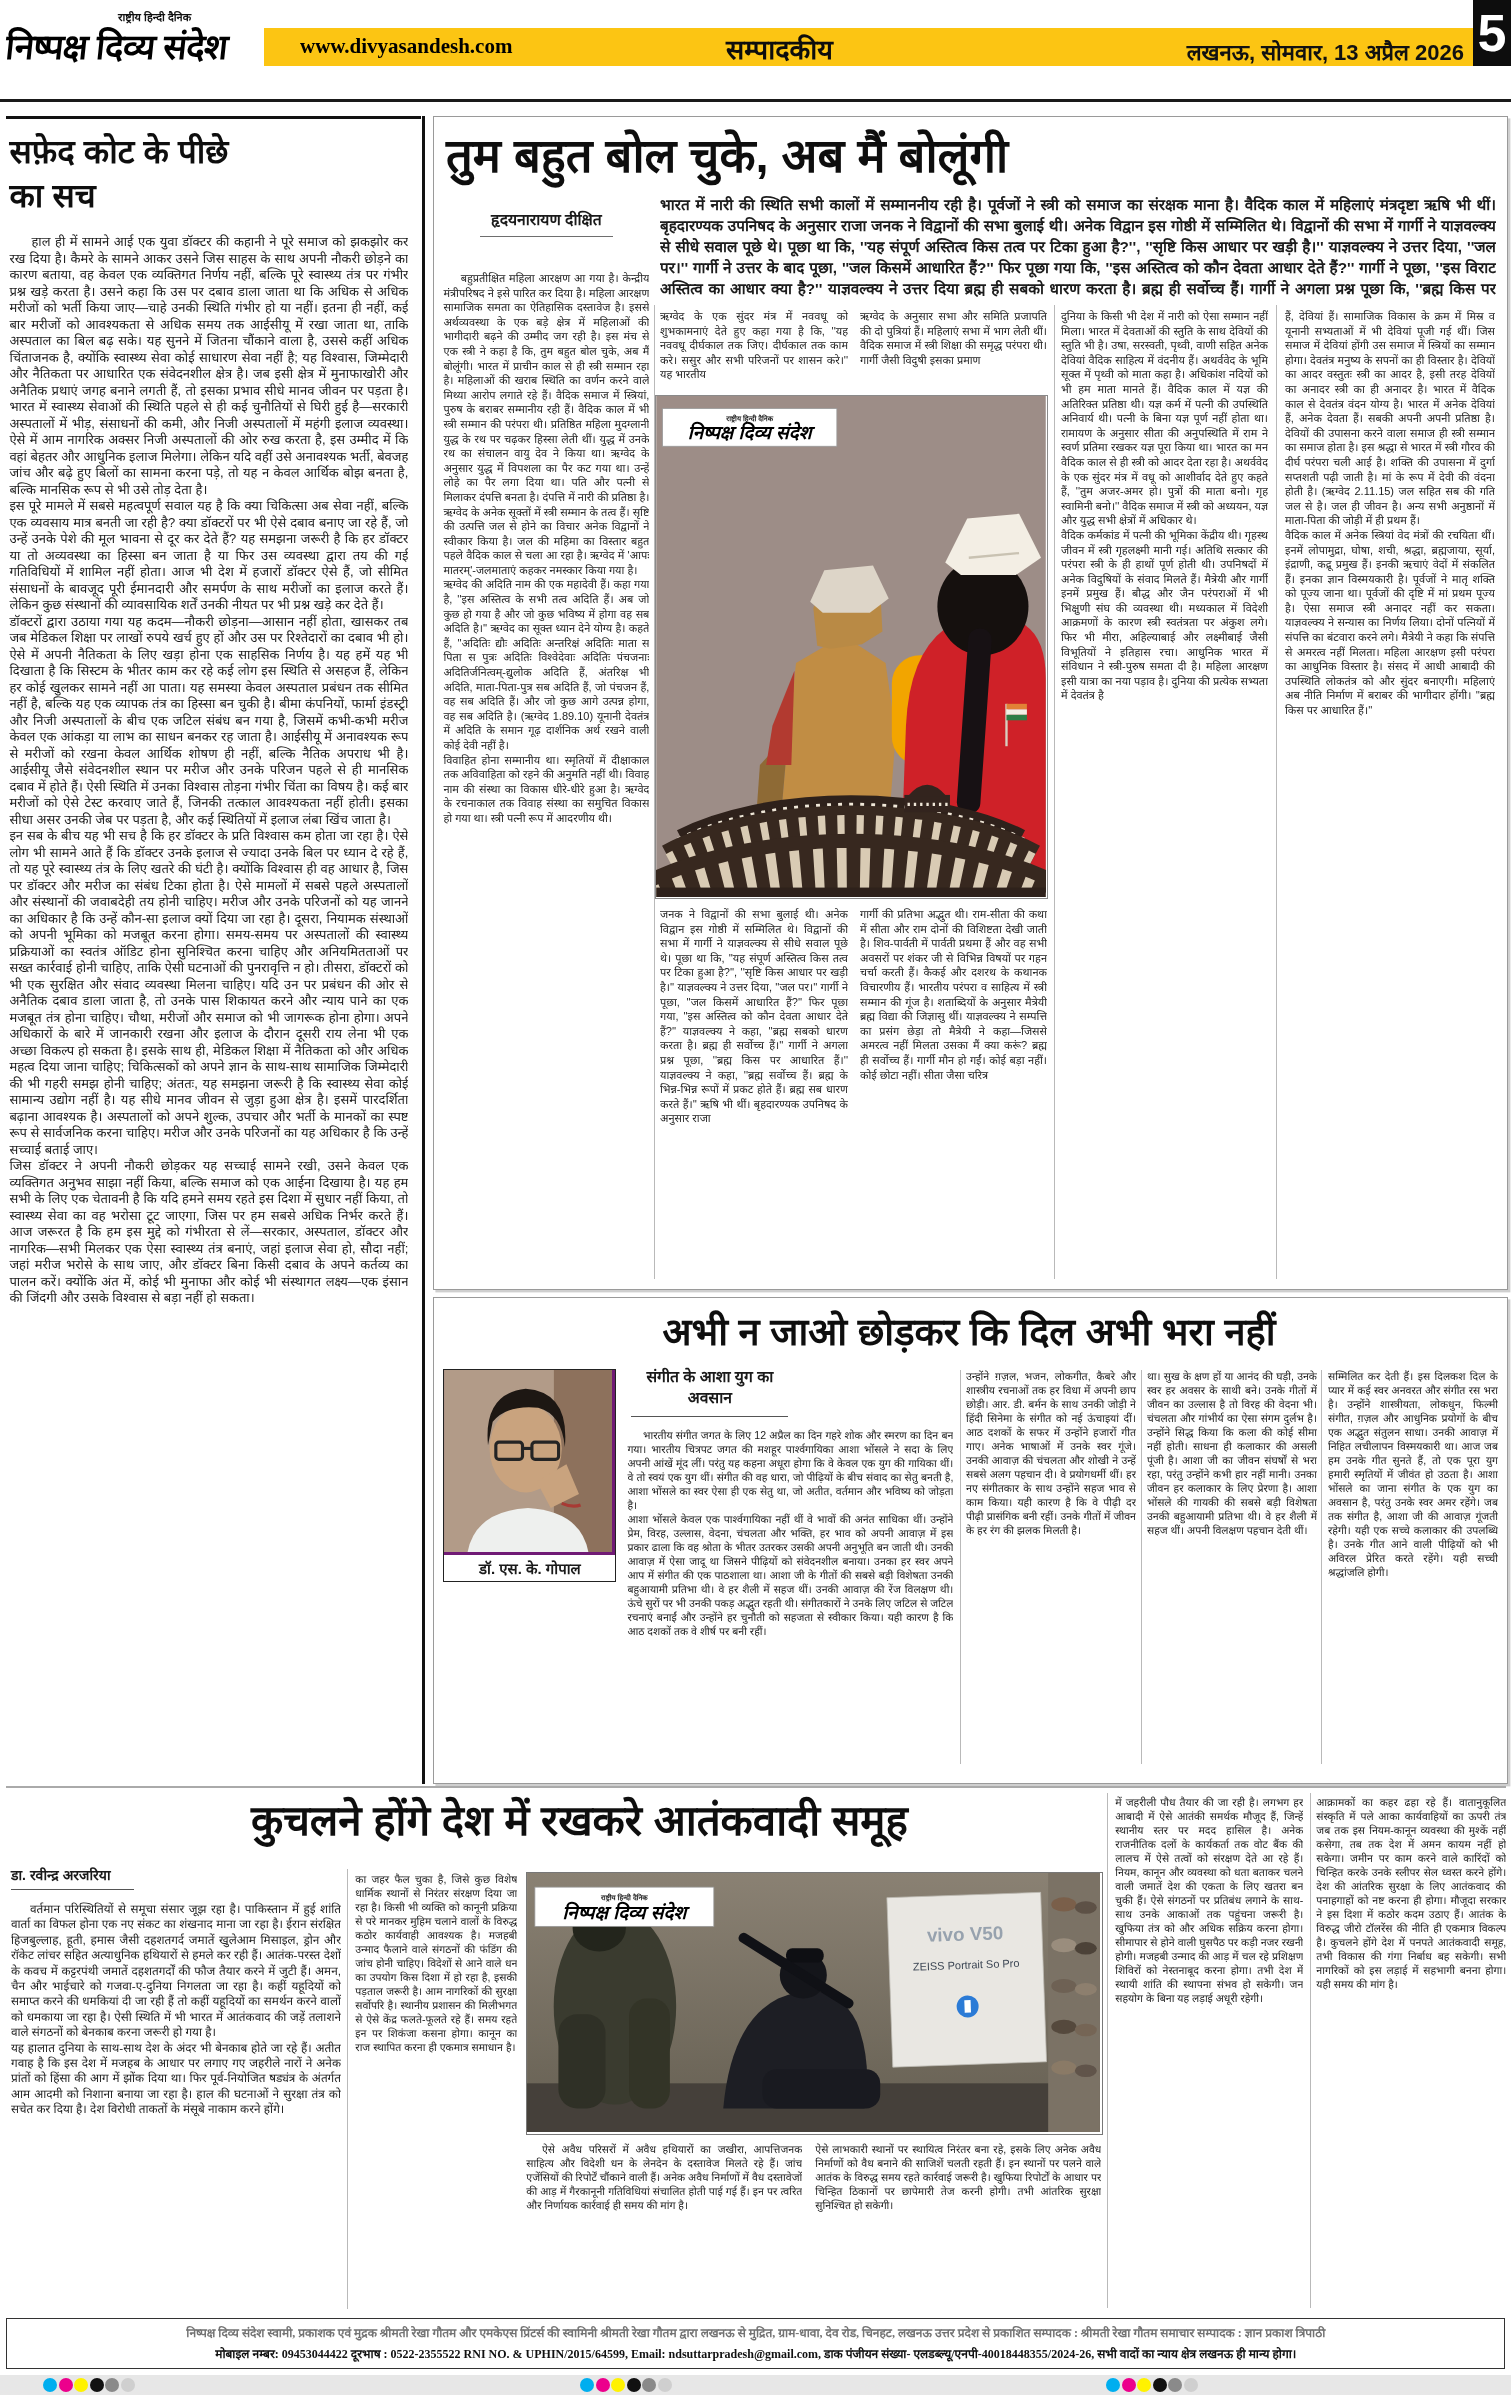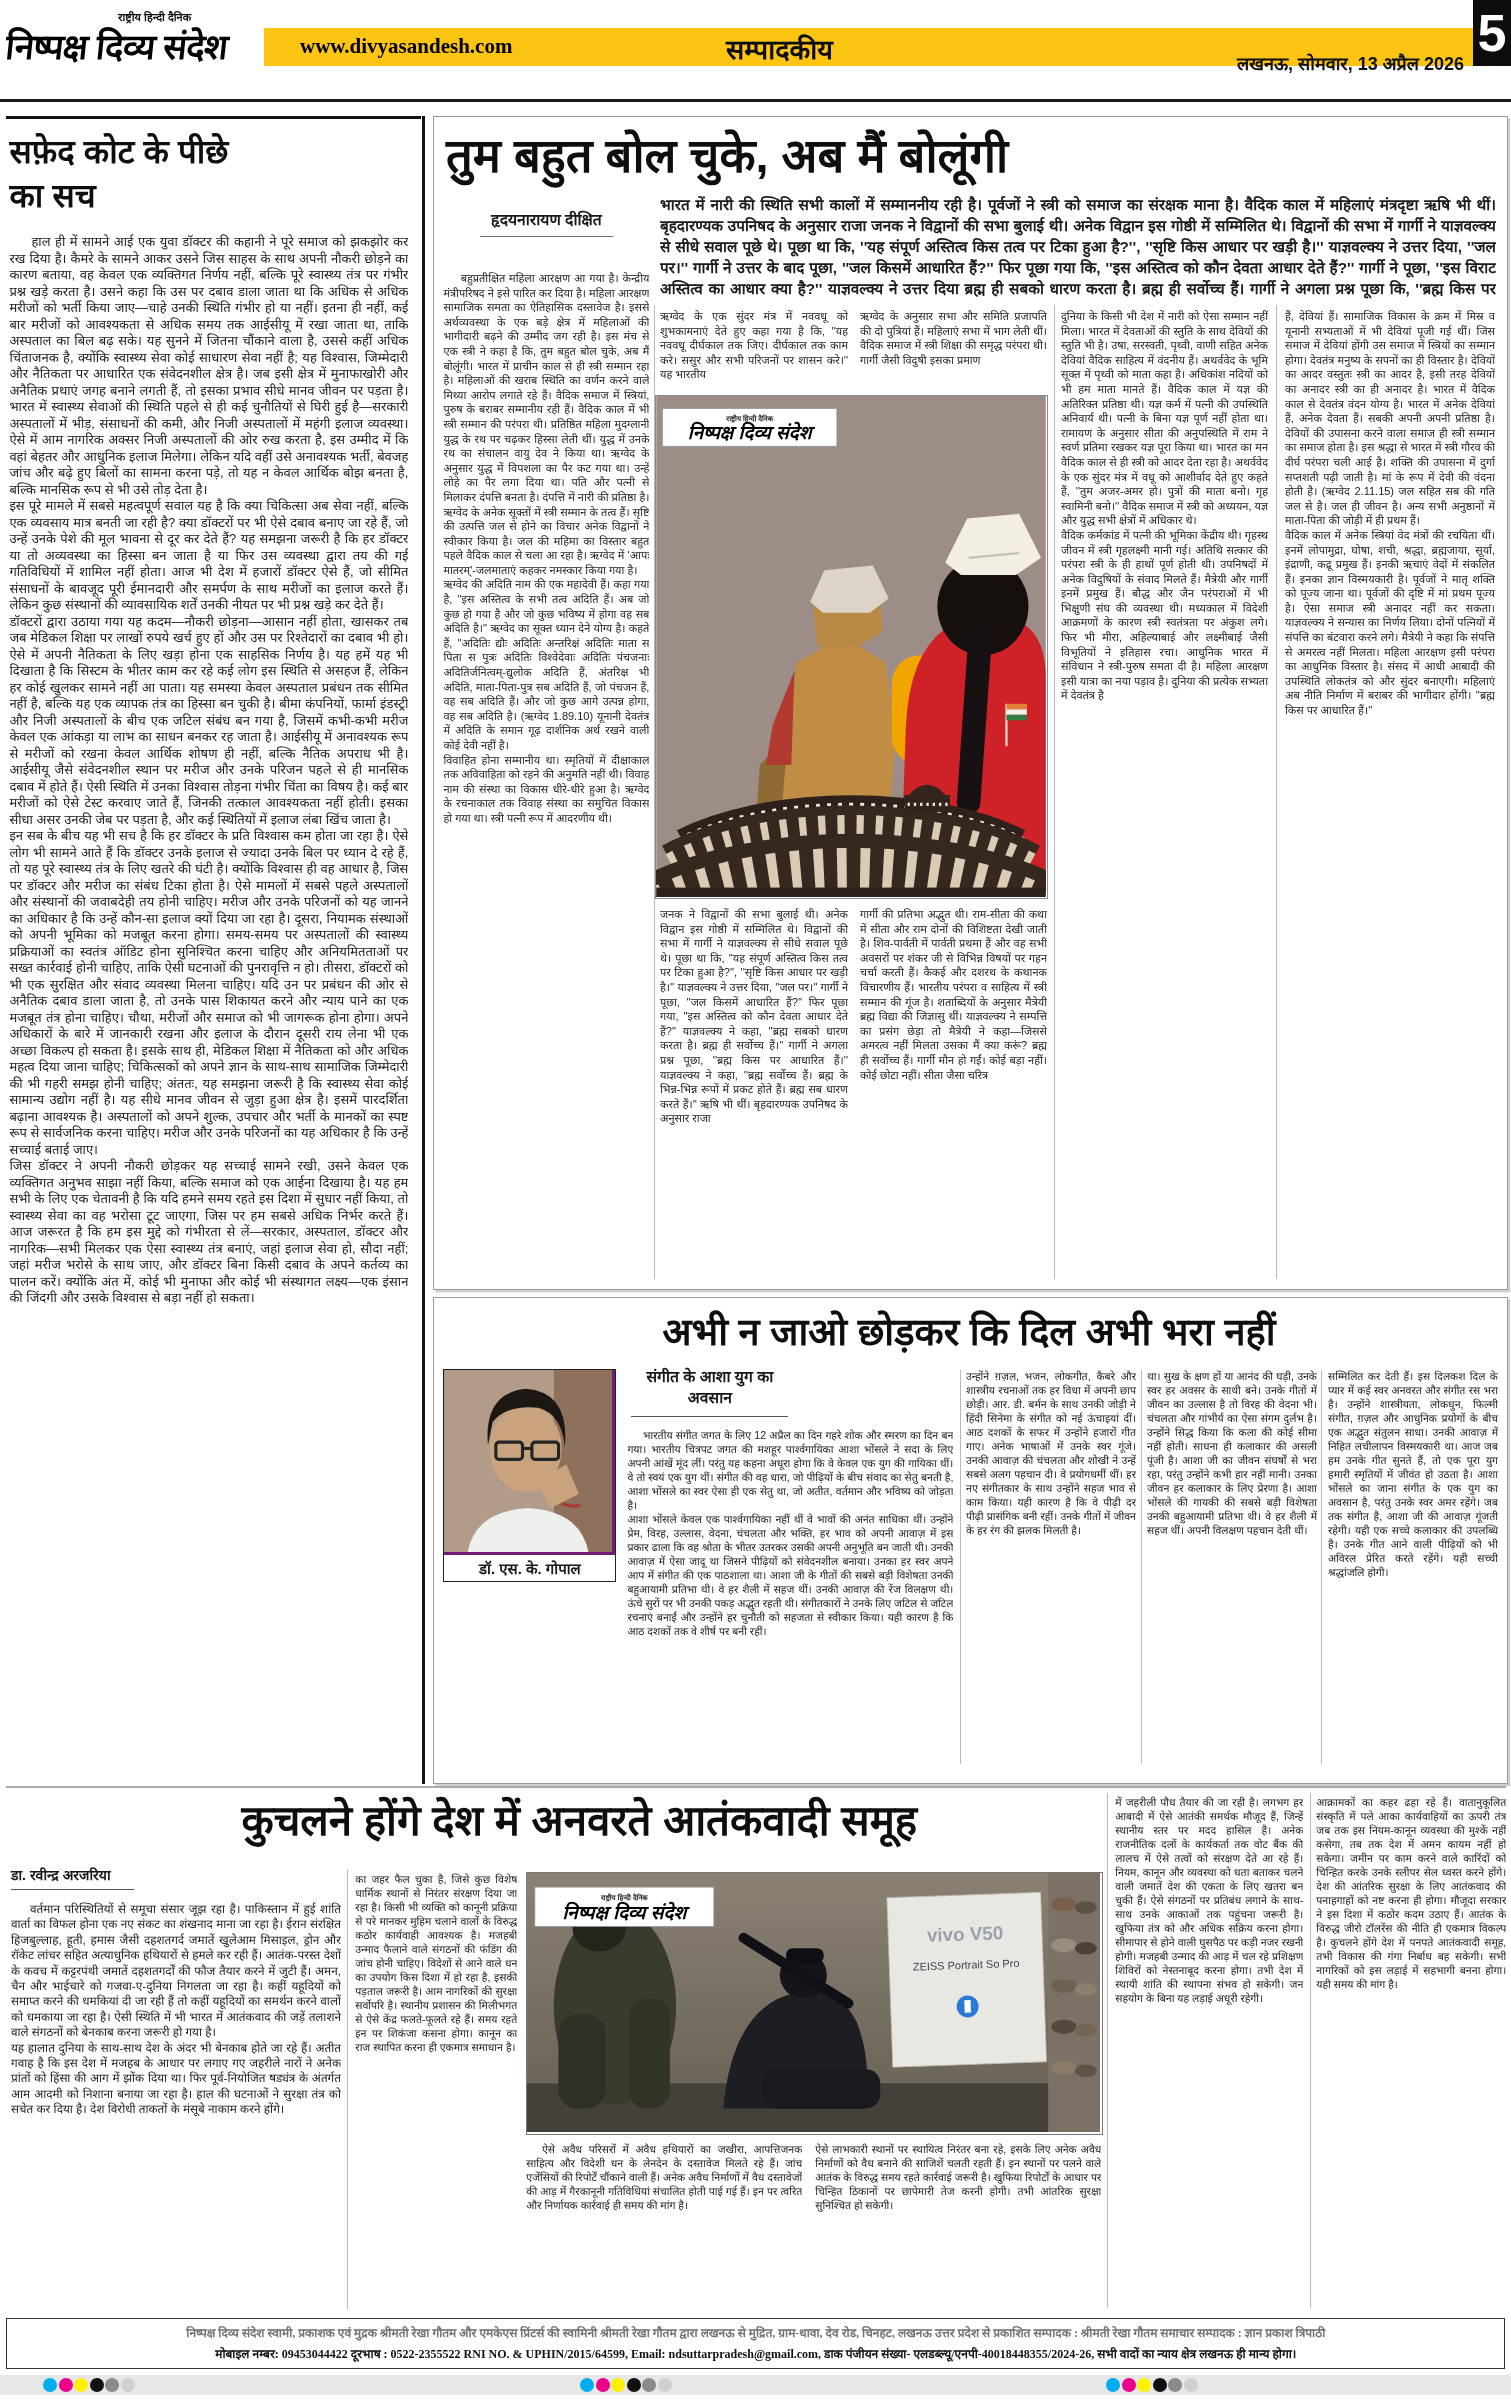--- a/index.html
+++ b/index.html
@@ -17,21 +17,21 @@
 <body>
 
 <div id="page">
 
   <div class="abs" style="left:0;top:0;width:1512px;height:104px;">
     <div class="abs" style="left:118px;top:9.4px;font-size:11px;font-weight:bold;color:#111;">राष्ट्रीय हिन्दी दैनिक</div>
     <div class="abs" style="left:6.3px;top:22px;width:255px;font-size:35px;font-weight:bold;color:#000;transform:skewX(-6deg);letter-spacing:-0.8px;white-space:nowrap;">निष्पक्ष दिव्य संदेश</div>
     <div class="abs" style="left:264px;top:28px;width:1211px;height:38px;background:#fcc513;">
       <div class="abs" style="left:36px;top:6.3px;font-size:21px;font-weight:bold;color:#000000;font-family:'Liberation Serif',serif;">www.divyasandesh.com</div>
       <div class="abs" style="left:462px;top:1.6px;font-size:27px;font-weight:bold;color:#0d0d0d;">सम्पादकीय</div>
-      <div class="abs" style="right:11px;top:7.9px;font-size:18px;font-weight:bold;color:#111;margin-top:15px;">लखनऊ, सोमवार, 13 अप्रैल 2026</div>
+      <div class="abs" style="right:11px;top:7.9px;font-size:22px;font-weight:bold;color:#111;">लखनऊ, सोमवार, 13 अप्रैल 2026</div>
     </div>
     <div class="abs" style="left:1473px;top:0;width:38px;height:66px;background:#0d0d0d;color:#fff;text-align:center;">
       <span style="font-size:52px;font-weight:bold;line-height:66px;">5</span>
     </div>
     <div class="abs" style="left:0;top:99px;width:1512px;height:3.1px;background:#1a1a1a;"></div>
   </div>
 
   <div class="abs" style="left:6.3px;top:116px;width:415px;height:1668px;border-top:3.1px solid #111;">
     <div class="abs headline" style="left:3.1px;top:11px;width:330px;font-size:33px;line-height:44px;white-space:pre-line;">सफ़ेद कोट के पीछे
 का सच</div>
@@ -148,21 +148,21 @@
     <div class="col" style="left:532px;top:71px;width:170px;height:397px;font-size:10.6px;line-height:14px;">उन्होंने ग़ज़ल, भजन, लोकगीत, कैबरे और शास्त्रीय रचनाओं तक हर विधा में अपनी छाप छोड़ी। आर. डी. बर्मन के साथ उनकी जोड़ी ने हिंदी सिनेमा के संगीत को नई ऊंचाइयां दीं। आठ दशकों के सफर में उन्होंने हजारों गीत गाए। अनेक भाषाओं में उनके स्वर गूंजे। उनकी आवाज़ की चंचलता और शोखी ने उन्हें सबसे अलग पहचान दी। वे प्रयोगधर्मी थीं। हर नए संगीतकार के साथ उन्होंने सहज भाव से काम किया। यही कारण है कि वे पीढ़ी दर पीढ़ी प्रासंगिक बनी रहीं। उनके गीतों में जीवन के हर रंग की झलक मिलती है।</div>
     <div class="col" style="left:713px;top:71px;width:170px;height:397px;font-size:10.6px;line-height:14px;">था। सुख के क्षण हों या आनंद की घड़ी, उनके स्वर हर अवसर के साथी बने। उनके गीतों में जीवन का उल्लास है तो विरह की वेदना भी। चंचलता और गांभीर्य का ऐसा संगम दुर्लभ है। उन्होंने सिद्ध किया कि कला की कोई सीमा नहीं होती। साधना ही कलाकार की असली पूंजी है। आशा जी का जीवन संघर्षों से भरा रहा, परंतु उन्होंने कभी हार नहीं मानी। उनका जीवन हर कलाकार के लिए प्रेरणा है। आशा भोंसले की गायकी की सबसे बड़ी विशेषता उनकी बहुआयामी प्रतिभा थी। वे हर शैली में सहज थीं। अपनी विलक्षण पहचान देती थीं।</div>
     <div class="col" style="left:894px;top:71px;width:170px;height:397px;font-size:10.6px;line-height:14px;">सम्मिलित कर देती हैं। इस दिलकश दिल के प्यार में कई स्वर अनवरत और संगीत रस भरा है। उन्होंने शास्त्रीयता, लोकधुन, फिल्मी संगीत, ग़ज़ल और आधुनिक प्रयोगों के बीच एक अद्भुत संतुलन साधा। उनकी आवाज़ में निहित लचीलापन विस्मयकारी था। आज जब हम उनके गीत सुनते हैं, तो एक पूरा युग हमारी स्मृतियों में जीवंत हो उठता है। आशा भोंसले का जाना संगीत के एक युग का अवसान है, परंतु उनके स्वर अमर रहेंगे। जब तक संगीत है, आशा जी की आवाज़ गूंजती रहेगी। यही एक सच्चे कलाकार की उपलब्धि है। उनके गीत आने वाली पीढ़ियों को भी अविरल प्रेरित करते रहेंगे। यही सच्ची श्रद्धांजलि होगी।</div>
 
     <div class="vrule" style="left:526px;top:72px;height:394px;"></div>
     <div class="vrule" style="left:707px;top:72px;height:394px;"></div>
     <div class="vrule" style="left:887px;top:72px;height:394px;"></div>
   </div>
 
   <div class="abs" style="left:6.3px;top:1790px;width:1500px;height:521px;">
-    <div class="abs headline" style="left:47px;top:0;width:1052px;text-align:center;font-size:42px;">कुचलने होंगे देश में अनवरते आतंकवादी समूह</div>
+    <div class="abs headline" style="left:47px;top:0;width:1052px;text-align:center;font-size:42px;">कुचलने होंगे देश में रखकरे आतंकवादी समूह</div>
 
     <div class="abs" style="left:4.7px;top:75px;width:330px;">
       <span style="display:inline-block;font-size:14px;font-weight:bold;border-bottom:1.6px solid #555;padding:0 23.6px 4.7px 0;">डा. रवीन्द्र अरजरिया</span>
     </div>
 
     <div class="col" style="left:4.7px;top:112px;width:330px;height:407px;font-size:11.8px;line-height:15.4px;text-indent:19px;">वर्तमान परिस्थितियों से समूचा संसार जूझ रहा है। पाकिस्तान में हुई शांति वार्ता का विफल होना एक नए संकट का शंखनाद माना जा रहा है। ईरान संरक्षित हिजबुल्लाह, हूती, हमास जैसी दहशतगर्द जमातें खुलेआम मिसाइल, ड्रोन और रॉकेट लांचर सहित अत्याधुनिक हथियारों से हमले कर रही हैं। आतंक-परस्त देशों के कवच में कट्टरपंथी जमातें दहशतगर्दों की फौज तैयार करने में जुटी हैं। अमन, चैन और भाईचारे को गजवा-ए-दुनिया निगलता जा रहा है। कहीं यहूदियों को समाप्त करने की धमकियां दी जा रही हैं तो कहीं यहूदियों का समर्थन करने वालों को धमकाया जा रहा है। ऐसी स्थिति में भी भारत में आतंकवाद की जड़ें तलाशने वाले संगठनों को बेनकाब करना जरूरी हो गया है।
 यह हालात दुनिया के साथ-साथ देश के अंदर भी बेनकाब होते जा रहे हैं। अतीत गवाह है कि इस देश में मजहब के आधार पर लगाए गए जहरीले नारों ने अनेक प्रांतों को हिंसा की आग में झोंक दिया था। फिर पूर्व-नियोजित षड्यंत्र के अंतर्गत आम आदमी को निशाना बनाया जा रहा है। हाल की घटनाओं ने सुरक्षा तंत्र को सचेत कर दिया है। देश विरोधी ताकतों के मंसूबे नाकाम करने होंगे।</div>
 
     <div class="col" style="left:349px;top:82px;width:162px;height:437px;font-size:10.6px;line-height:14px;">का जहर फैल चुका है, जिसे कुछ विशेष धार्मिक स्थानों से निरंतर संरक्षण दिया जा रहा है। किसी भी व्यक्ति को कानूनी प्रक्रिया से परे मानकर मुहिम चलाने वालों के विरुद्ध कठोर कार्यवाही आवश्यक है। मजहबी उन्माद फैलाने वाले संगठनों की फंडिंग की जांच होनी चाहिए। विदेशों से आने वाले धन का उपयोग किस दिशा में हो रहा है, इसकी पड़ताल जरूरी है। आम नागरिकों की सुरक्षा सर्वोपरि है। स्थानीय प्रशासन की मिलीभगत से ऐसे केंद्र फलते-फूलते रहे हैं। समय रहते इन पर शिकंजा कसना होगा। कानून का राज स्थापित करना ही एकमात्र समाधान है।</div>
 

